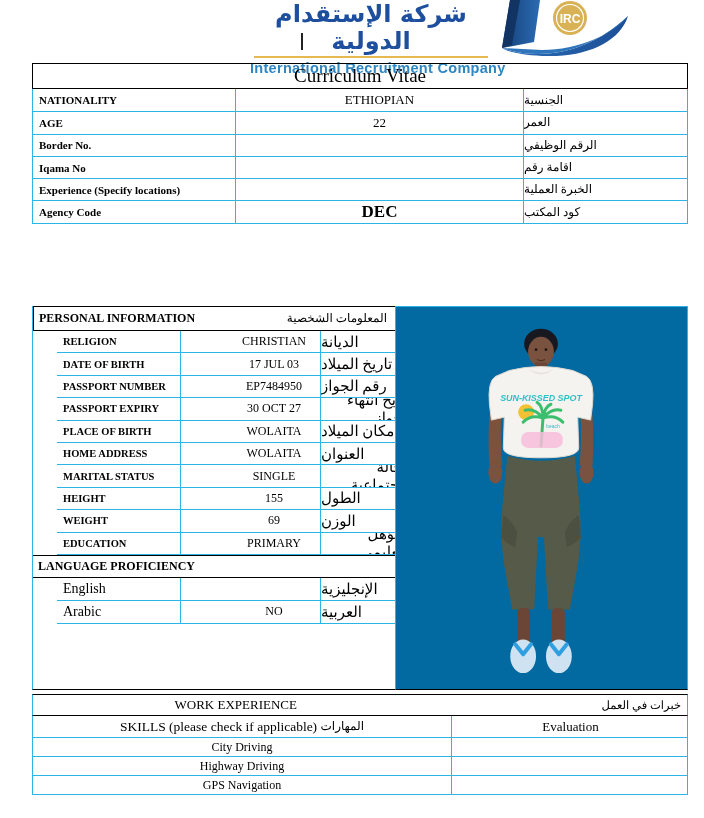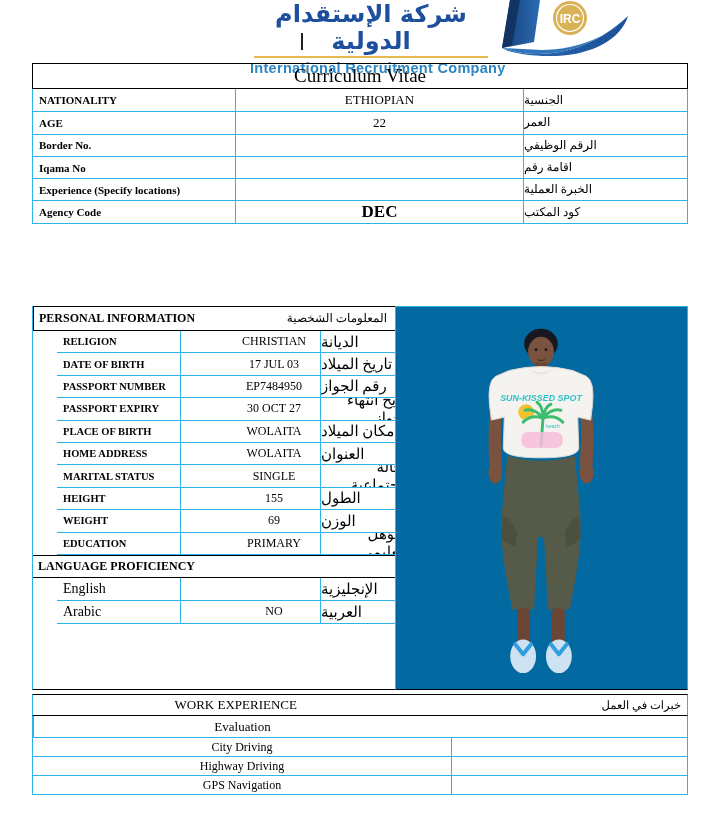--- a/index.html
+++ b/index.html
@@ -256,20 +256,24 @@
       </svg>
     </div>
   </div>
 
   <div class="t3">
     <div class="t3-we">
       <span class="en">WORK EXPERIENCE</span>
       <span class="arr">خبرات في العمل</span>
     </div>
     <div class="t3row t3-skills">
+      <div class="cell">
+        <span>SKILLS (please check if applicable)</span>&nbsp;
+        <span dir="rtl" style="font-size:12px">المهارات</span>
+      </div>
       <div class="cell rightcol">Evaluation</div>
     </div>
     <div class="t3row skill">
       <div class="cell">City Driving</div>
       <div class="cell rightcol"></div>
     </div>
     <div class="t3row skill">
       <div class="cell">Highway Driving</div>
       <div class="cell rightcol"></div>
     </div>

